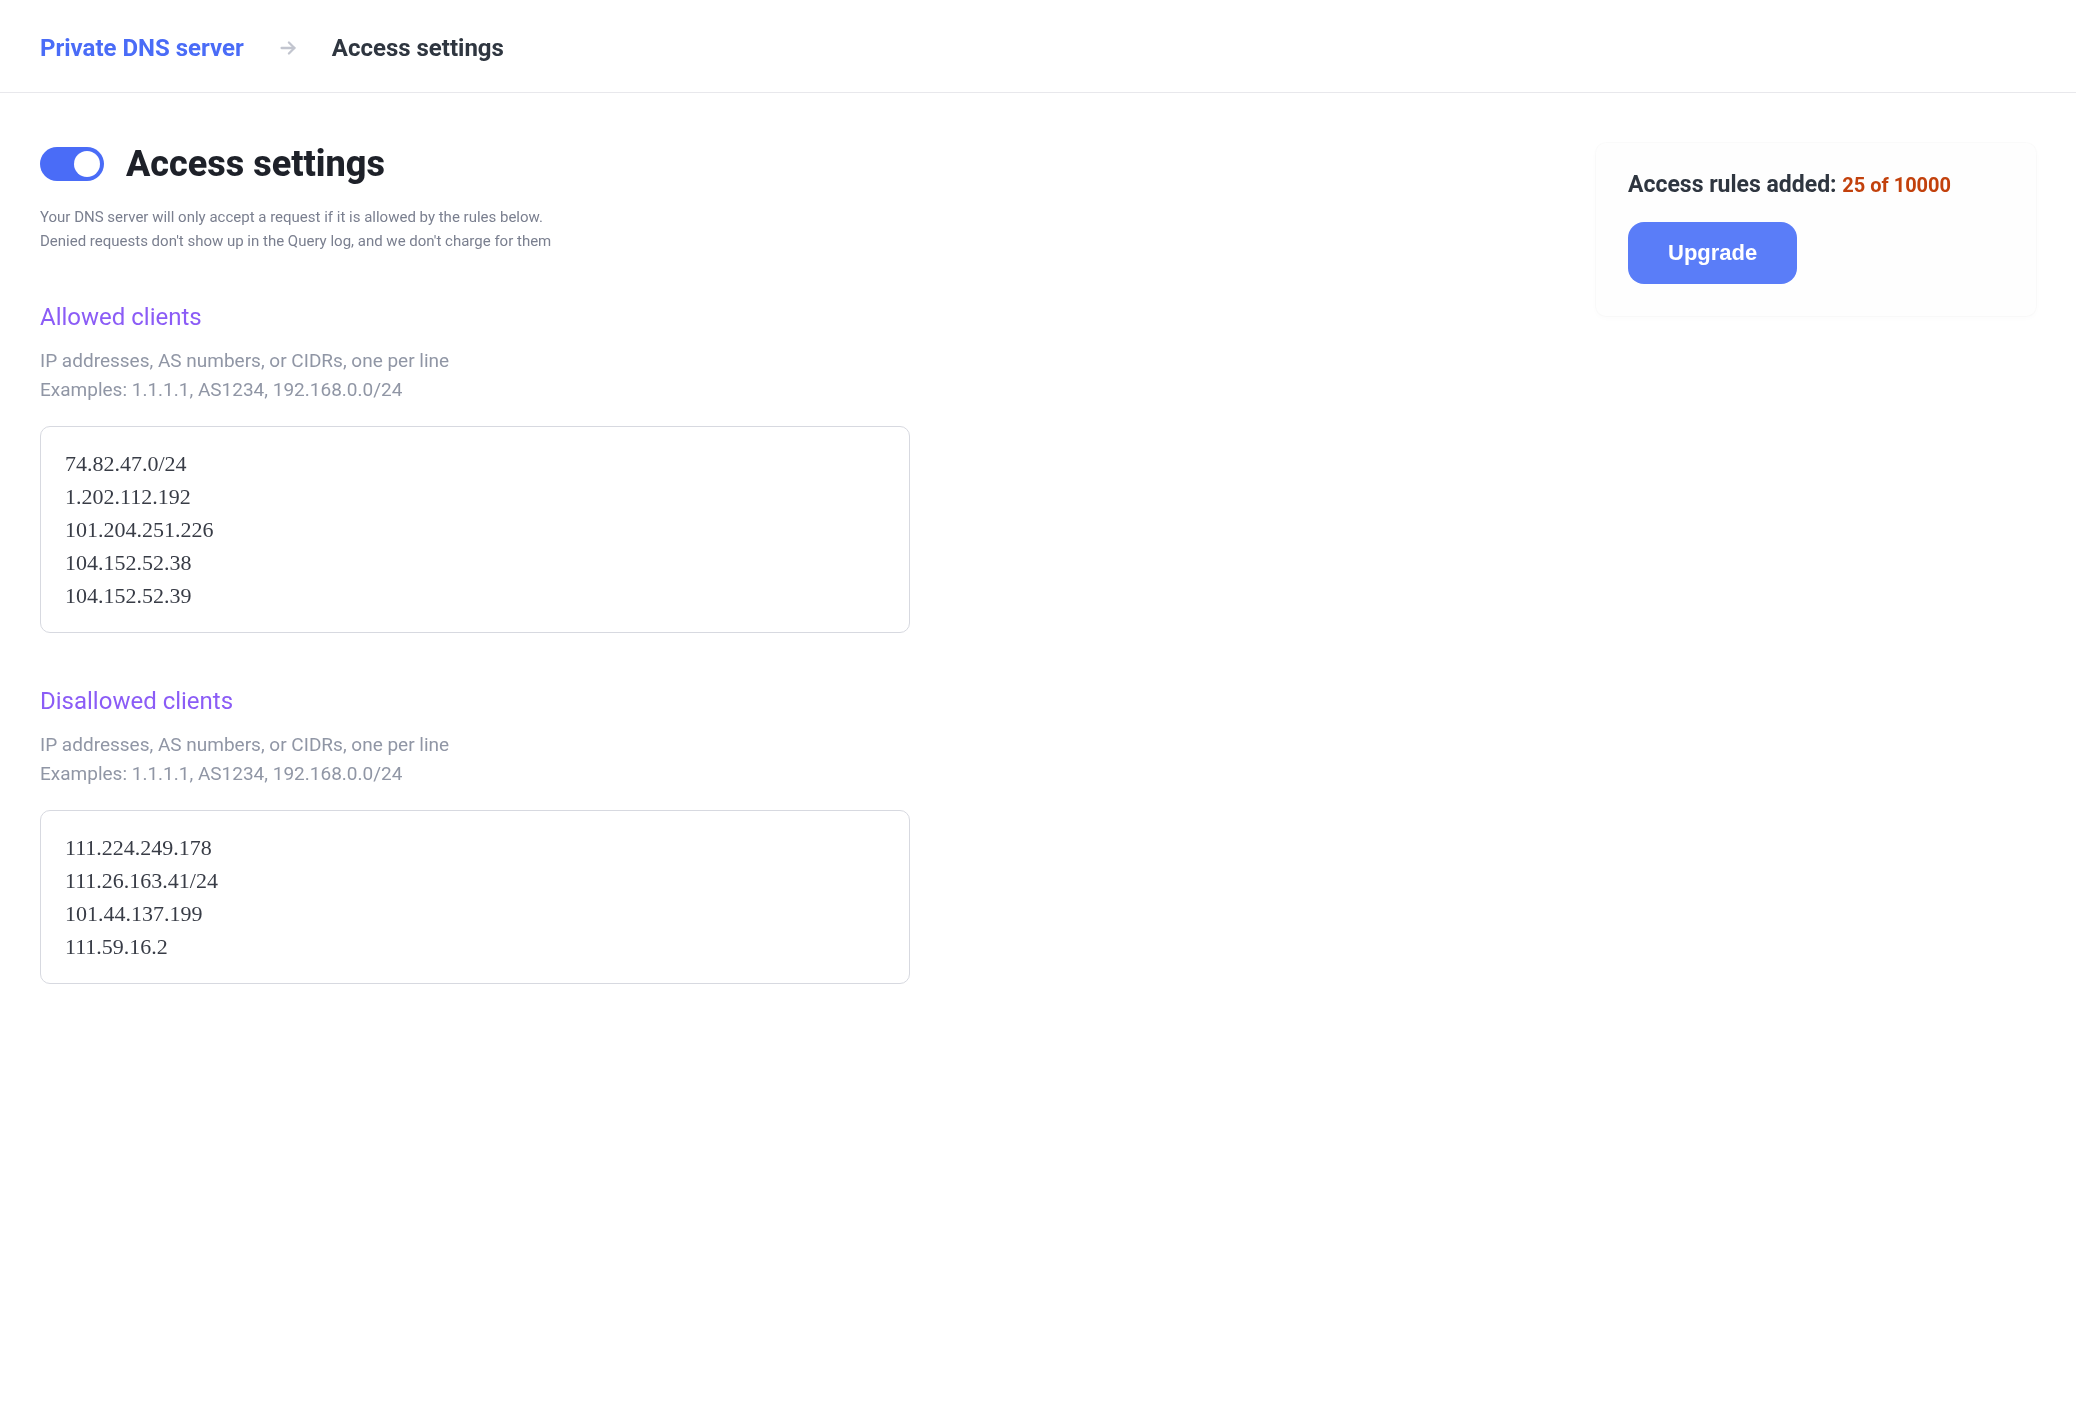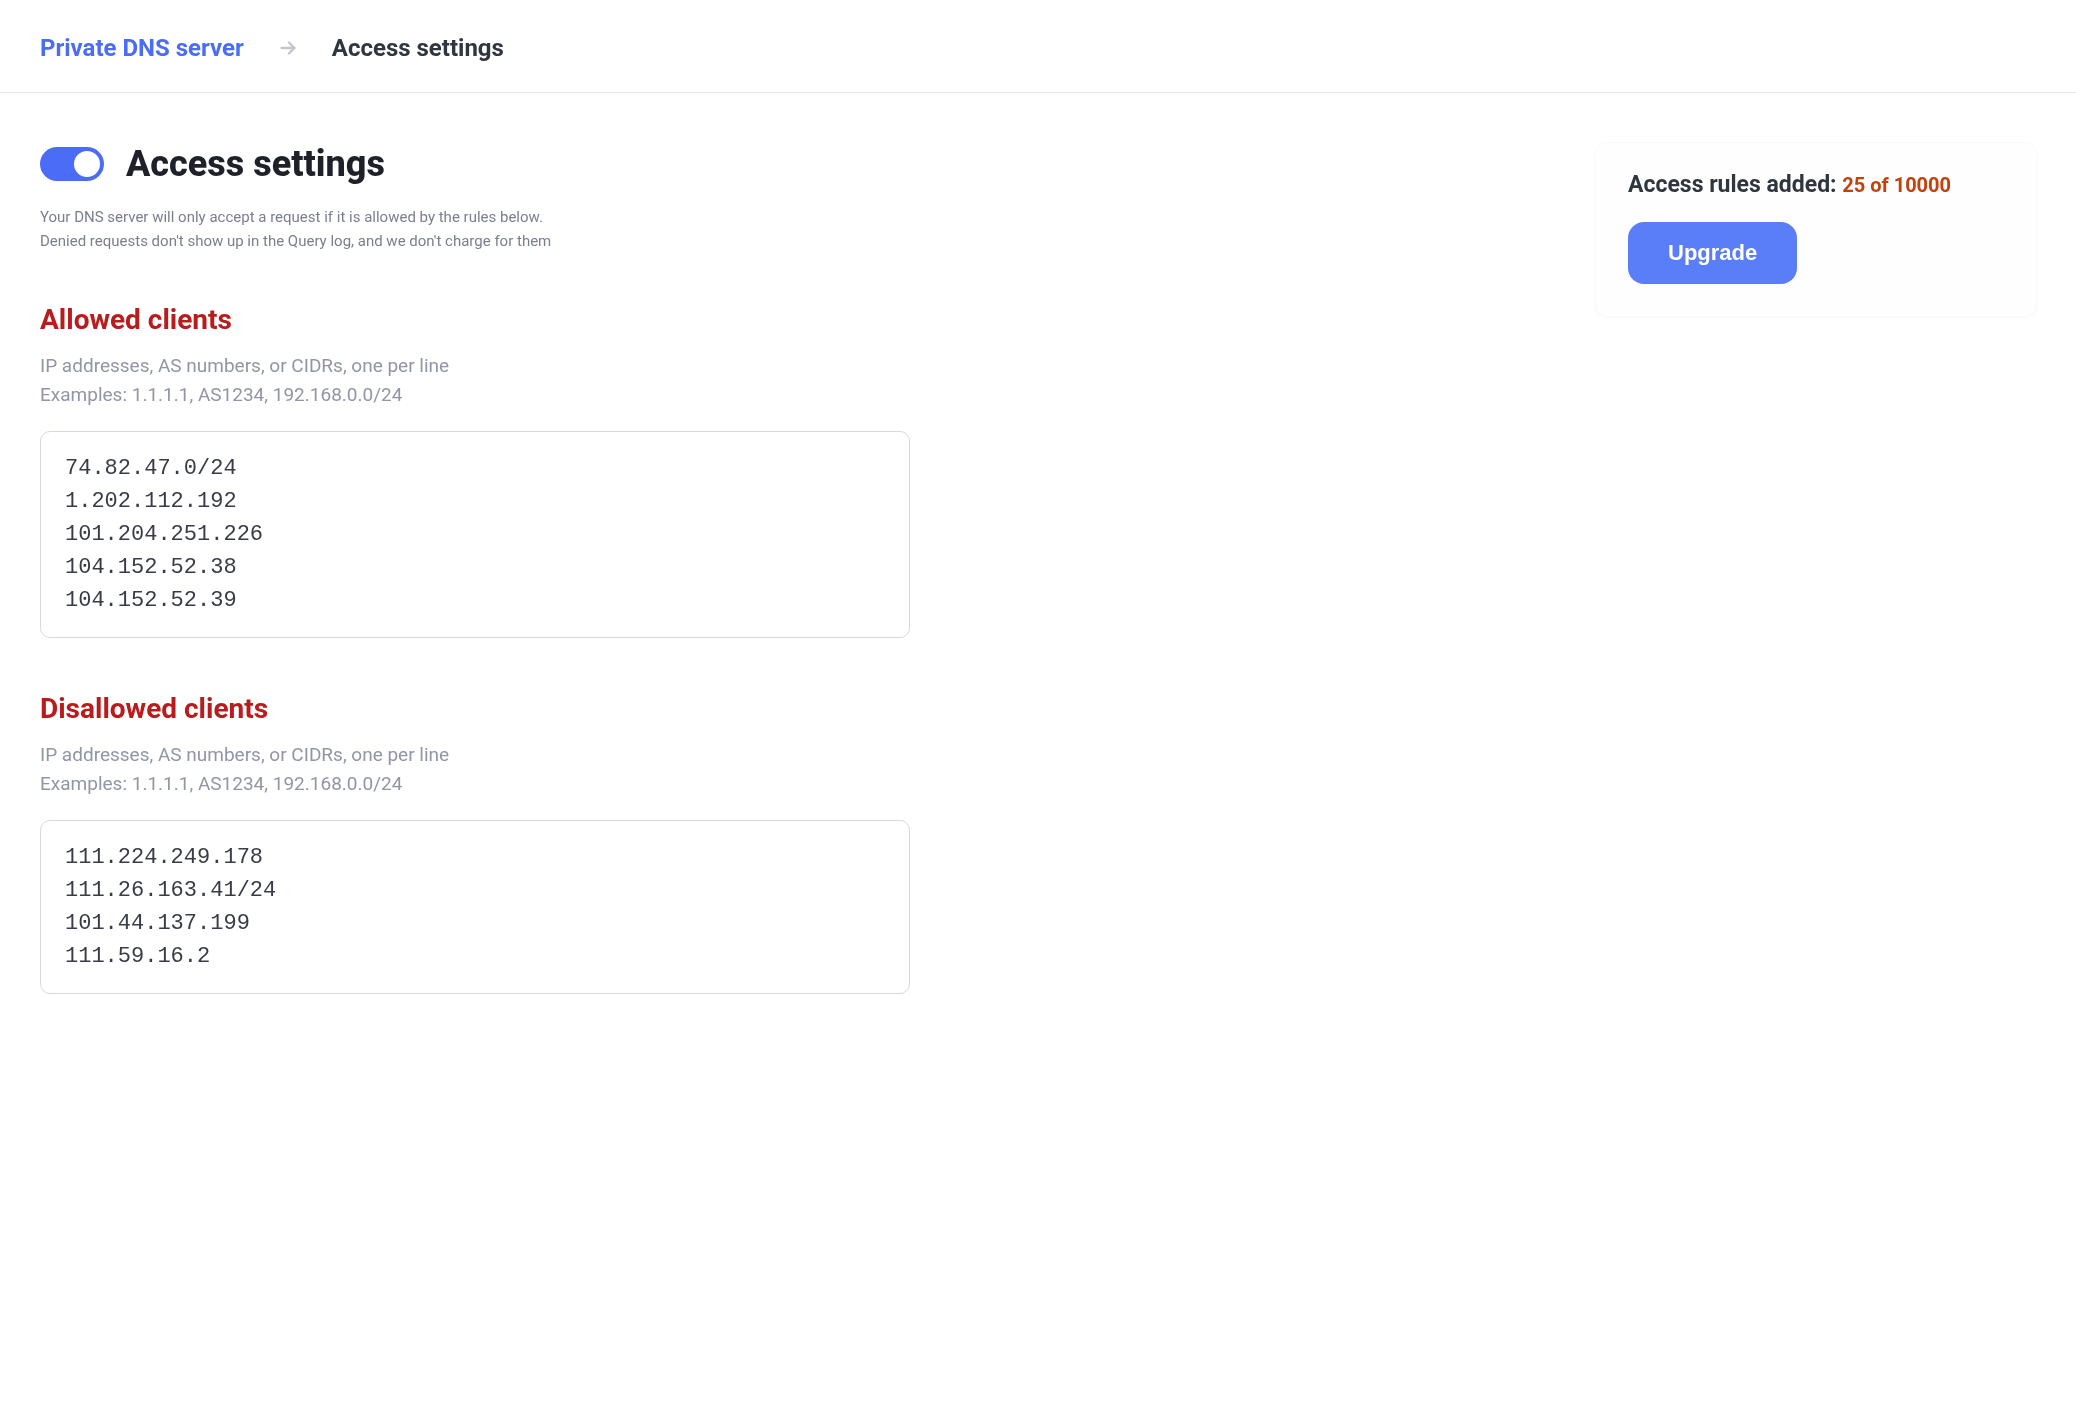--- a/index.html
+++ b/index.html
@@ -84,39 +84,39 @@
       color: #7a7f8f;
       font-size: 15px;
       line-height: 1.6;
       margin-bottom: 50px;
       white-space: pre-line;
     }
     .section {
       margin-bottom: 50px;
     }
     .section-title {
-      font-size: 28px;
-      font-weight: 700;
-      color: #b91c1c;
+      font-size: 24px;
+      font-weight: 400;
+      color: #8b5cf6;
       margin-bottom: 16px;
     }
     .section-hint {
       color: #9096a5;
       font-size: 19px;
       line-height: 1.5;
       margin-bottom: 22px;
       white-space: pre-line;
     }
     .code-input {
       width: 870px;
       max-width: 100%;
       border: 1px solid #d7d9e0;
       border-radius: 10px;
       padding: 20px 24px;
-      font-family: Liberation Mono, monospace;
+      font-family: Liberation Serif, serif;
       font-size: 22px;
       line-height: 1.5;
       color: #383c46;
       resize: none;
       background: #fff;
       overflow: hidden;
       white-space: pre;
     }
     .side {
       flex: 1;

